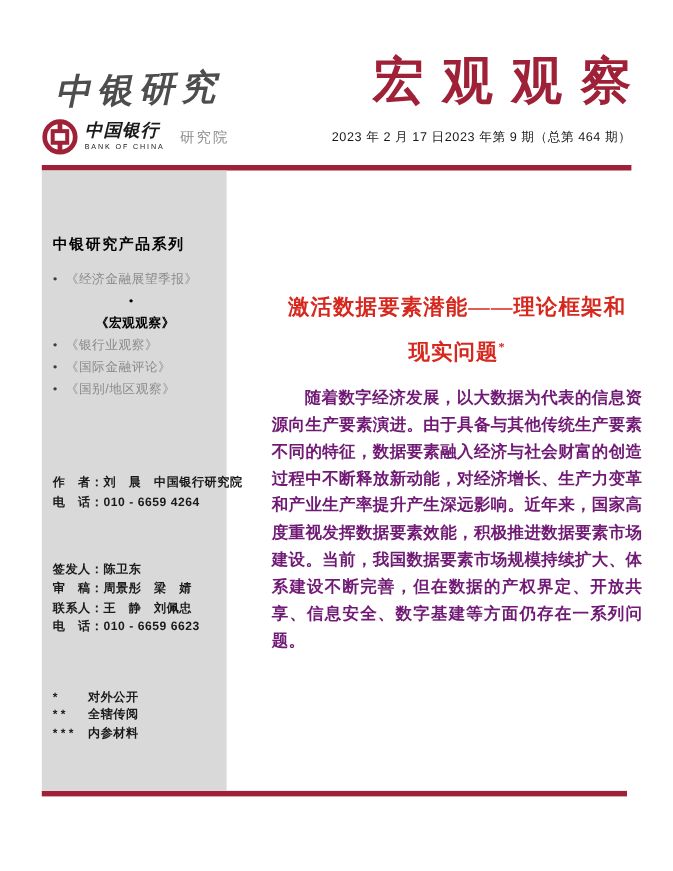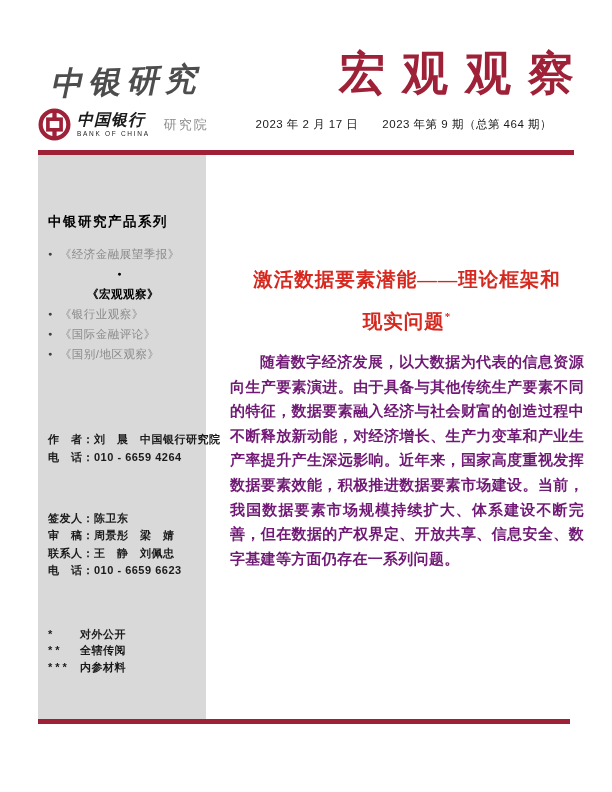--- a/index.html
+++ b/index.html
@@ -41,21 +41,21 @@
     color: #9e2138;
     letter-spacing: 17px;
     margin-right: -17px;
     white-space: nowrap;
   }
 
   
   .info-row {
     display: flex;
     align-items: center;
-    margin: 8px 60px 0 38px;
+    margin: 8px 38px 0 38px;
   }
   .logo { width: 33px; height: 33px; flex-shrink: 0; }
   .brand-text { margin-left: 6px; }
   .brand-cn {
     font-family: "Liberation Serif", serif;
     font-style: italic;
     font-weight: bold;
     font-size: 16px;
     letter-spacing: 1px;
     color: #1a1a1a;
@@ -72,36 +72,36 @@
   .brand-dept {
     font-size: 13px;
     color: #8c8c8c;
     margin-left: 14px;
     letter-spacing: 2px;
     align-self: center;
   }
   .issue-info {
     margin-left: auto;
     display: flex;
-    gap: 24px;
     font-size: 11.5px;
     color: #1a1a1a;
     letter-spacing: 0.5px;
     white-space: nowrap;
   }
 
   .rule { background: #9e2138; }
   .top-rule { height: 4.5px; margin: 9px 38px 0 38px; }
   .bottom-rule { height: 5px; margin: 0 42px 0 38px; }
 
   
   .content {
     display: flex;
     margin: 0 28px 0 38px;
     height: 564px;
+    gap: 17px;
   }
   .sidebar {
     width: 168px;
     flex-shrink: 0;
     background: #d9d9d9;
     padding: 58px 8px 0 10px;
   }
   .sidebar-header {
     font-size: 13.5px;
     font-weight: bold;

